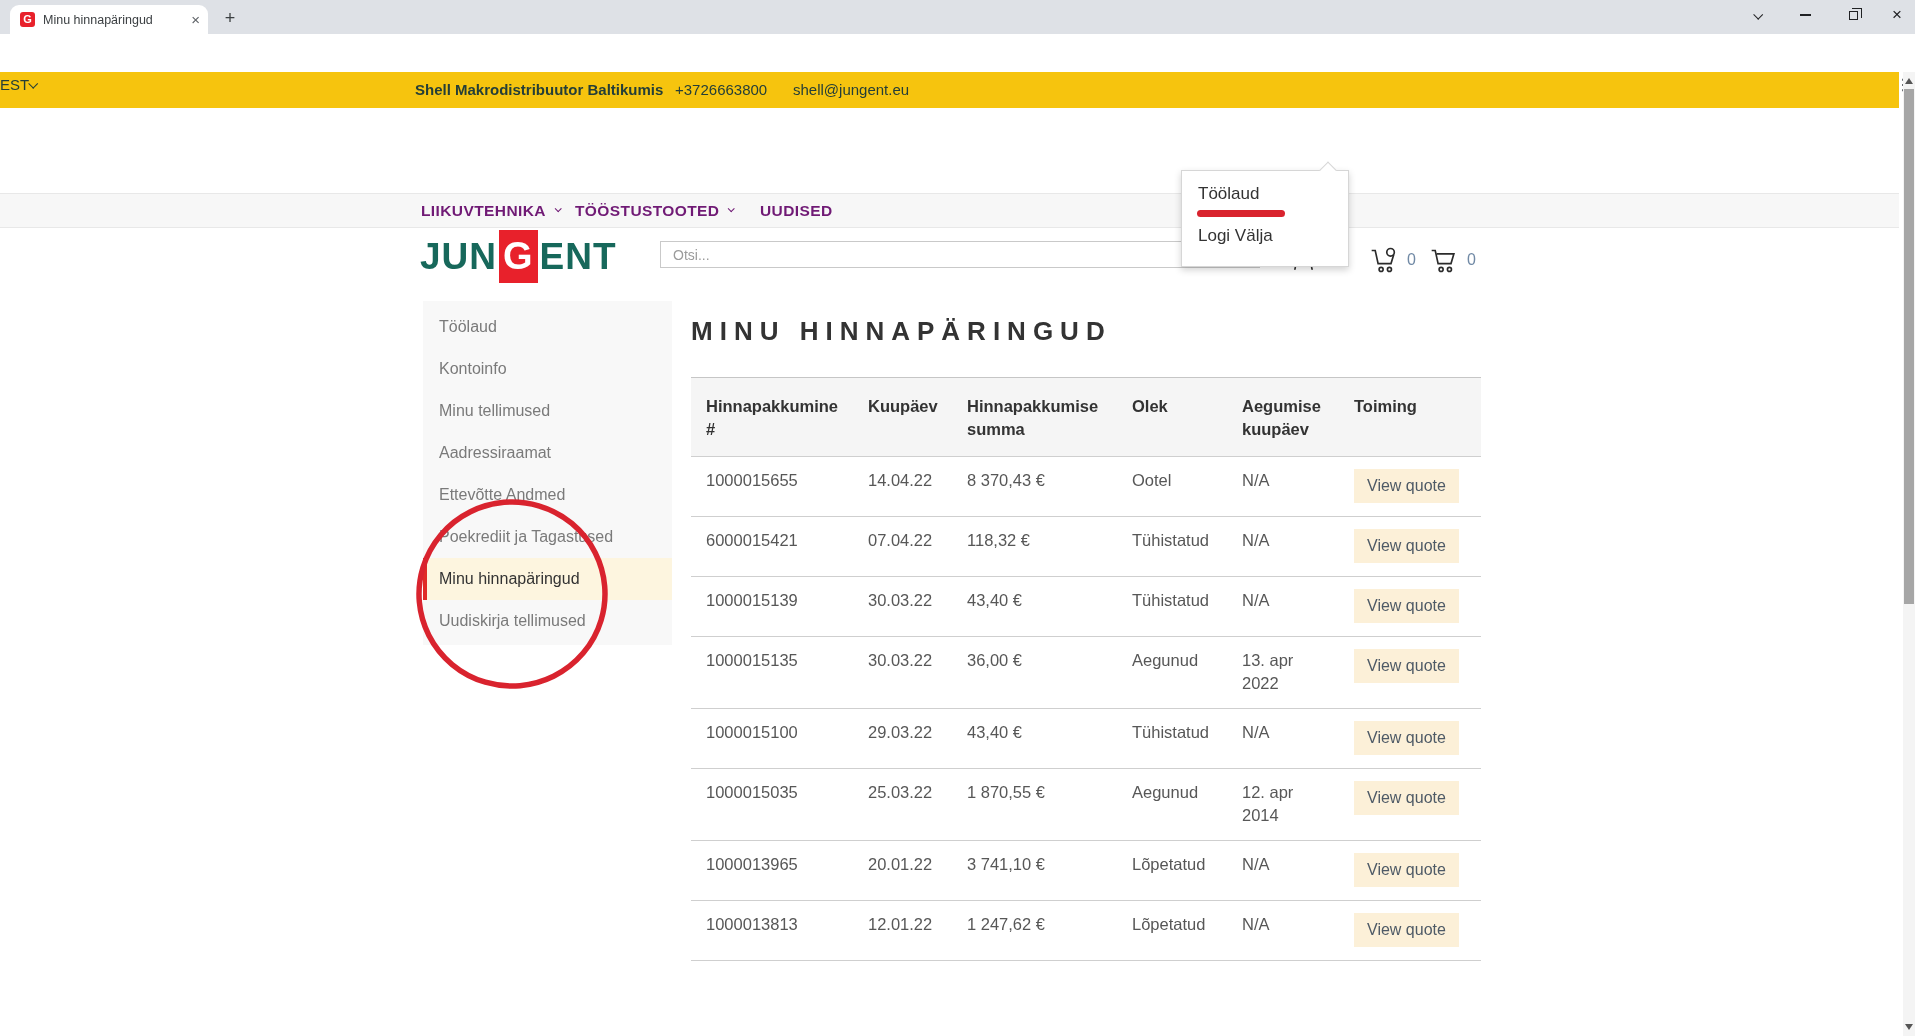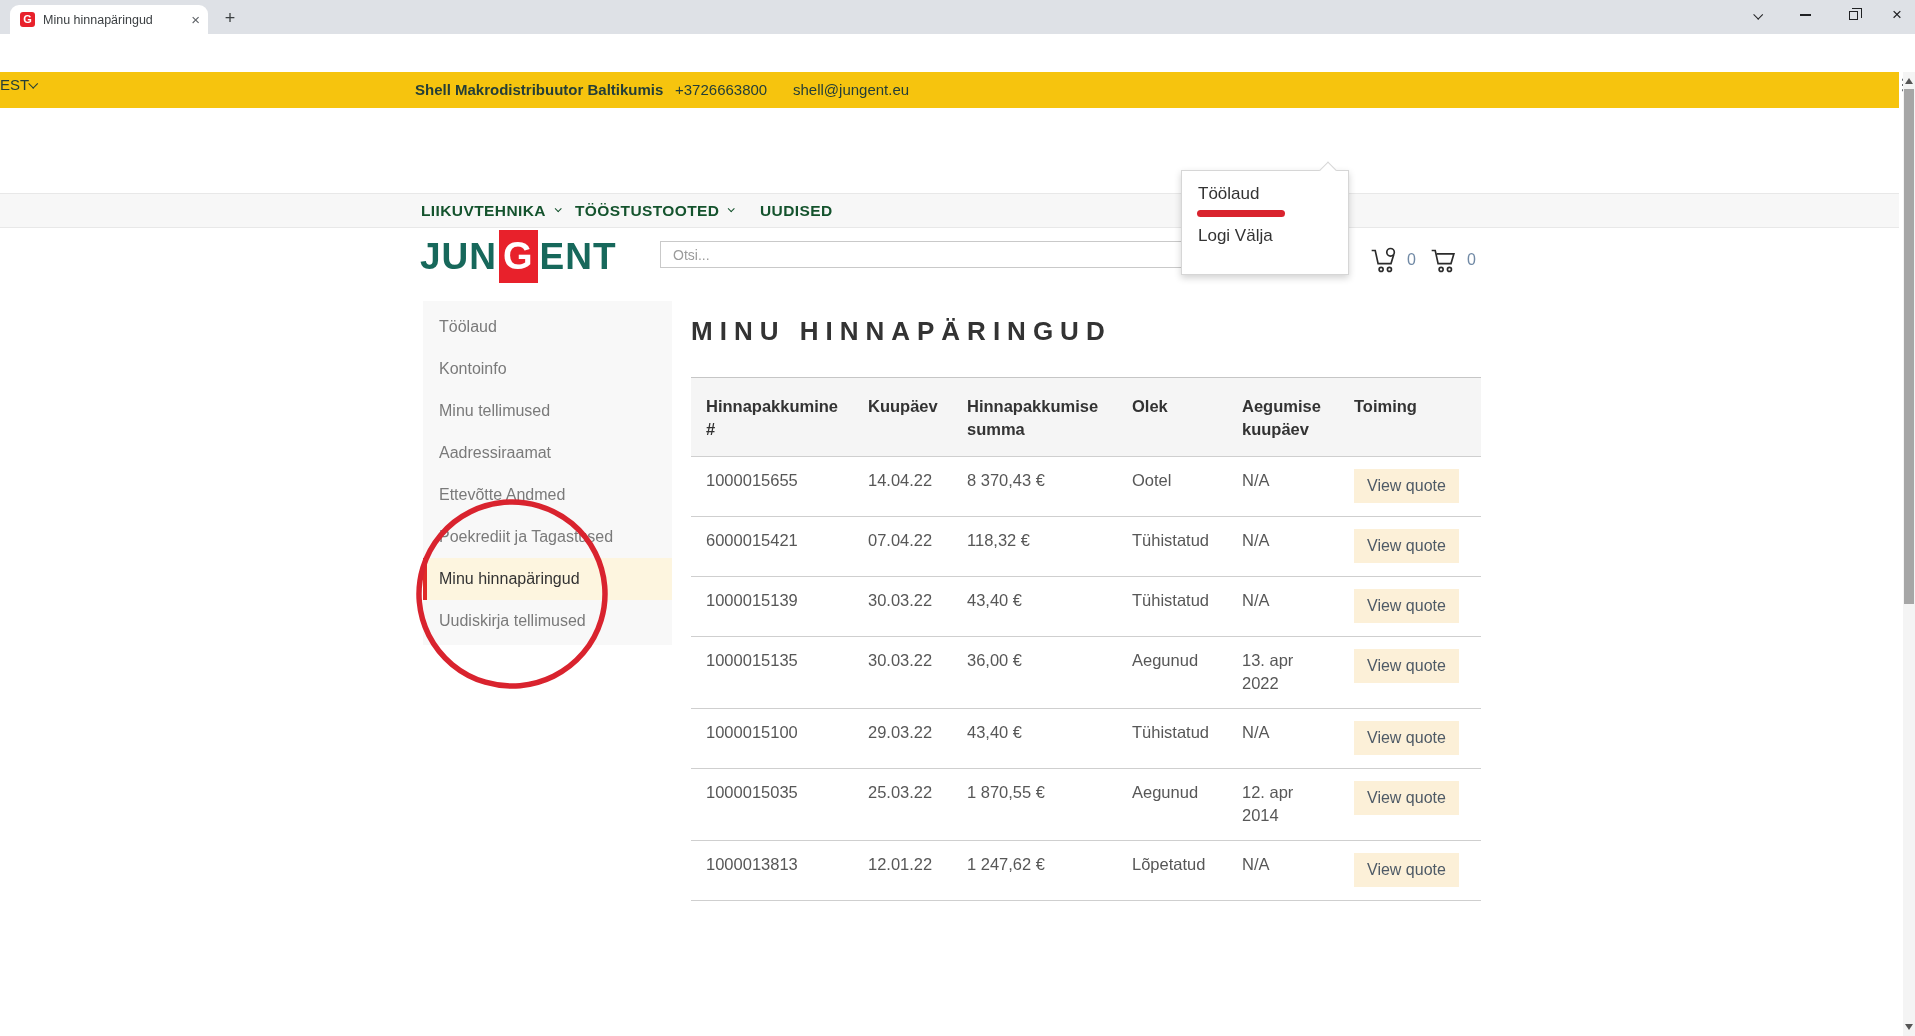--- a/index.html
+++ b/index.html
@@ -74,27 +74,27 @@
   .cart-group { position:absolute; top:139px; display:flex; align-items:flex-start; gap:7px; }
   .cg1 { left:1370px; } .cg2 { left:1430px; }
   .cart-count { font-size:16px; color:#7089A5; margin-top:4px; }
   
   .dropdown { position:absolute; left:1181px; top:170px; width:168px; background:#fff;
               border:1px solid #D6D6D6; box-shadow:0 3px 7px rgba(0,0,0,.18); z-index:60; }
   .dropdown .arrow { position:absolute; top:-7px; right:14px; width:12px; height:12px; background:#fff;
                      border-left:1px solid #D6D6D6; border-top:1px solid #D6D6D6; transform:rotate(45deg); }
   .dd-item { font-size:17px; color:#333; }
   .dd-item.first { padding:13px 16px 2px; }
-  .dd-item.second { padding:7px 16px 28px; }
+  .dd-item.second { padding:7px 16px 20px; }
   .dd-underline { margin:4px 0 2px 15px; width:88px; height:7px; background:#D9232E; border-radius:4px; }
   
   .navband { position:absolute; left:0; top:193px; width:1899px; height:35px; background:#F7F7F7;
              border-top:1px solid #E8E8E8; border-bottom:1px solid #E8E8E8; }
   .nav-item { position:absolute; top:0; height:33px; display:flex; align-items:center; gap:9px;
-              color:#14532d; font-size:15.5px; font-weight:600; letter-spacing:.4px; }
+              color:#701a75; font-size:15.5px; font-weight:600; letter-spacing:.4px; }
   .nav-item .chev { width:5px; height:5px; border-width:1.6px; margin-top:-2px; }
   .ni1 { left:421px; } .ni2 { left:575px; } .ni3 { left:746px;margin-left:14px; }
   
   .sidebar { position:absolute; left:423px; top:301px; width:249px; background:#F8F8F8; padding:5px 0 3px; }
   .side-item { height:42px; line-height:42px; padding-left:16px; font-size:16px; color:#7A7A7A; white-space:nowrap; }
   .side-item.active { background:#FDF5DF; border-left:4px solid #E02B27; padding-left:12px; color:#333; }
   .annotation-circle { position:absolute; left:410px; top:494px; z-index:70; pointer-events:none; }
   
   .main { position:absolute; left:691px; top:316px; width:790px; }
   .page-title { font-size:26px; font-weight:600; letter-spacing:7px; color:#333; }
@@ -320,20 +320,28 @@
 
           <tr>
             <td>1000015035</td>
             <td>25.03.22</td>
             <td>1 870,55 €</td>
             <td>Aegunud</td>
             <td>12. apr 2014</td>
             <td><button class="btn-view">View quote</button></td>
           </tr>
 
+          <tr>
+            <td>1000013965</td>
+            <td>20.01.22</td>
+            <td>3 741,10 €</td>
+            <td>Lõpetatud</td>
+            <td>N/A</td>
+            <td><button class="btn-view">View quote</button></td>
+          </tr>
 
 
           <tr>
             <td>1000013813</td>
             <td>12.01.22</td>
             <td>1 247,62 €</td>
             <td>Lõpetatud</td>
             <td>N/A</td>
             <td><button class="btn-view">View quote</button></td>
           </tr>

